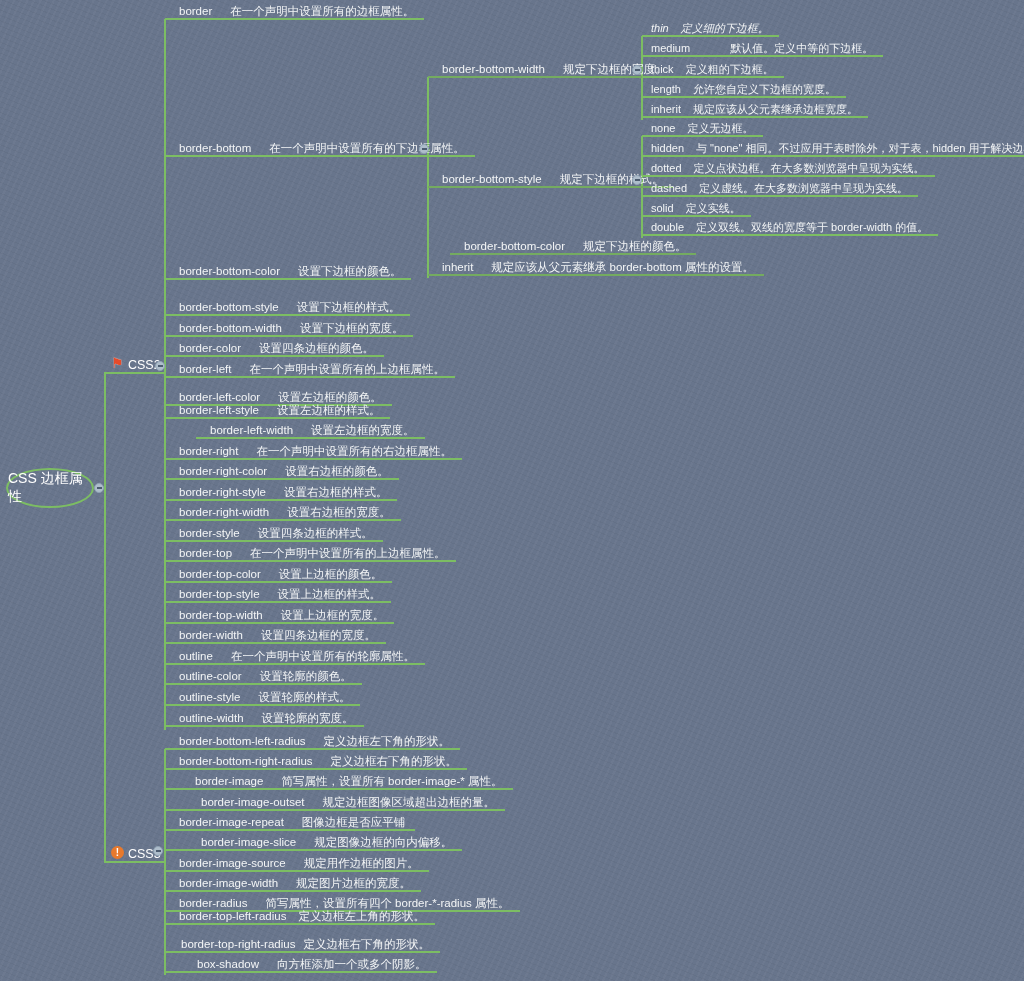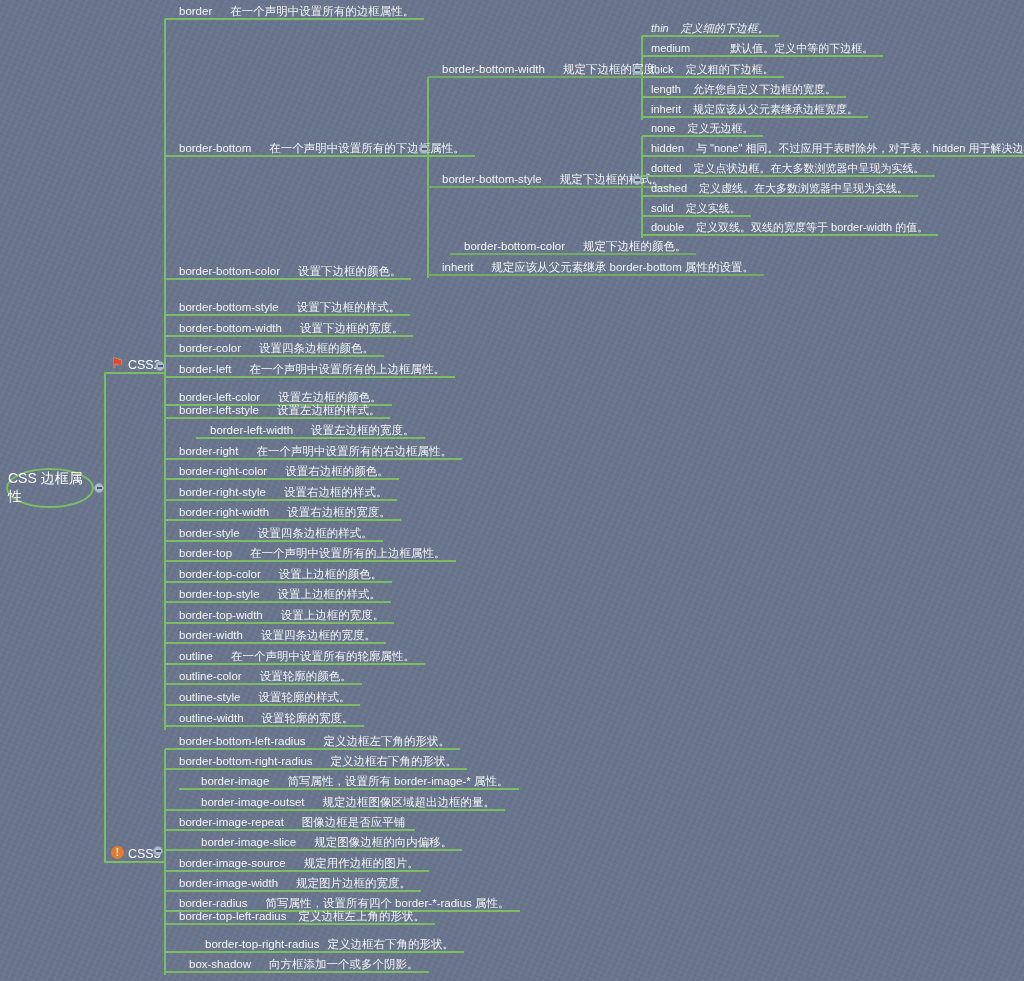--- a/index.html
+++ b/index.html
@@ -129,24 +129,24 @@
 
   <div class="node n5" style="left:642px;top:120px;"><span class="t">none</span><span class="d">定义无边框。</span></div>
   <div class="node n5" style="left:642px;top:140px;"><span class="t">hidden</span><span class="d">与 "none" 相同。不过应用于表时除外，对于表，hidden 用于解决边框冲突。</span></div>
   <div class="node n5" style="left:642px;top:160px;"><span class="t">dotted</span><span class="d">定义点状边框。在大多数浏览器中呈现为实线。</span></div>
   <div class="node n5" style="left:642px;top:180px;"><span class="t">dashed</span><span class="d">定义虚线。在大多数浏览器中呈现为实线。</span></div>
   <div class="node n5" style="left:642px;top:200px;"><span class="t">solid</span><span class="d">定义实线。</span></div>
   <div class="node n5" style="left:642px;top:219px;"><span class="t">double</span><span class="d">定义双线。双线的宽度等于 border-width 的值。</span></div>
 
   <div class="node" style="left:165px;top:733px;"><span class="t">border-bottom-left-radius</span><span class="d">定义边框左下角的形状。</span></div>
   <div class="node" style="left:165px;top:753px;"><span class="t">border-bottom-right-radius</span><span class="d">定义边框右下角的形状。</span></div>
-  <div class="node" style="left:179px;top:773px;padding-left:22px;"><span class="t">border-image</span><span class="d">简写属性，设置所有 border-image-* 属性。</span></div>
+  <div class="node" style="left:165px;top:773px;padding-left:30px;"><span class="t">border-image</span><span class="d">简写属性，设置所有 border-image-* 属性。</span></div>
   <div class="node" style="left:165px;top:794px;padding-left:36px;"><span class="t">border-image-outset</span><span class="d">规定边框图像区域超出边框的量。</span></div>
   <div class="node" style="left:165px;top:814px;"><span class="t">border-image-repeat</span><span class="d">图像边框是否应平铺</span></div>
   <div class="node" style="left:165px;top:834px;padding-left:36px;"><span class="t">border-image-slice</span><span class="d">规定图像边框的向内偏移。</span></div>
   <div class="node" style="left:165px;top:855px;"><span class="t">border-image-source</span><span class="d">规定用作边框的图片。</span></div>
   <div class="node" style="left:165px;top:875px;"><span class="t">border-image-width</span><span class="d">规定图片边框的宽度。</span></div>
   <div class="node" style="left:165px;top:895px;"><span class="t">border-radius</span><span class="d">简写属性，设置所有四个 border-*-radius 属性。</span></div>
   <div class="node" style="left:165px;top:908px;"><span class="t">border-top-left-radius</span><span class="d" style="margin-left:12px;">定义边框左上角的形状。</span></div>
-  <div class="node" style="left:165px;top:936px;padding-left:40px;"><span class="t">border-top-right-radius</span><span class="d" style="margin-left:8px;">定义边框右下角的形状。</span></div>
-  <div class="node" style="left:165px;top:956px;padding-left:24px;"><span class="t">box-shadow</span><span class="d">向方框添加一个或多个阴影。</span></div>
+  <div class="node" style="left:165px;top:936px;padding-left:16px;"><span class="t">border-top-right-radius</span><span class="d" style="margin-left:8px;">定义边框右下角的形状。</span></div>
+  <div class="node" style="left:165px;top:956px;padding-left:32px;"><span class="t">box-shadow</span><span class="d">向方框添加一个或多个阴影。</span></div>
 
 </div>
 
 </body></html>

